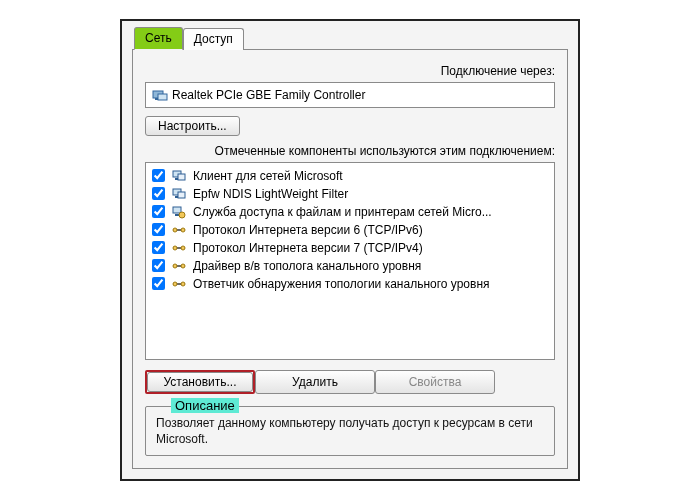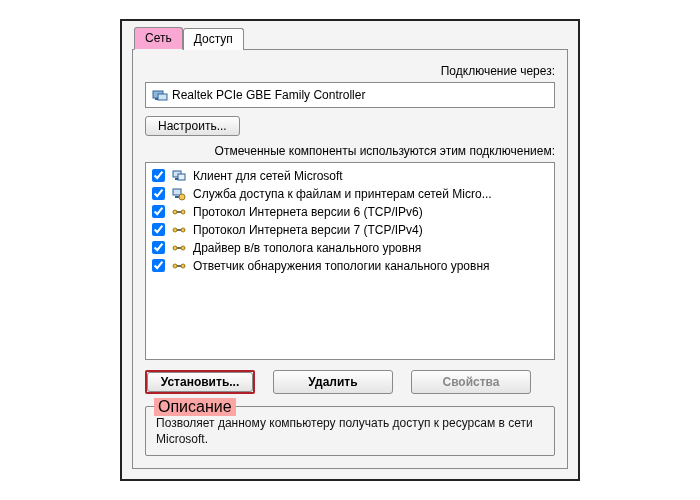--- a/index.html
+++ b/index.html
@@ -35,21 +35,21 @@
     border: 1px solid #8a8a8a;
     border-bottom: none;
     border-top-left-radius: 3px;
     border-top-right-radius: 3px;
     padding: 3px 10px 4px 10px;
     background: #fdfdfd;
     position: relative;
     cursor: default;
   }
   .tab.active {
-    background: #f9a8d4;
+    background: #84cc16;
     border-bottom: 1px solid #f4f4f4;
     z-index: 3;
   }
   .panel {
     border: 1px solid #8a8a8a;
     background: #f4f4f4;
     padding: 10px 12px 12px 12px;
   }
   .section-label {
     margin: 4px 0 4px 0;
@@ -96,47 +96,45 @@
     padding: 1px 4px;
     white-space: nowrap;
     overflow: hidden;
   }
   .list-item input[type=checkbox]{
     width:13px;height:13px;margin:0;
   }
   .comp-icon { width:16px; height:16px; display:inline-flex; align-items:center; justify-content:center; }
   .btn-row {
     display: flex;
-    gap: 18px;
     margin-top: 10px;
     justify-content: flex-start;
-    font-weight: bold;
   }
   .btn-row .btn { flex:1; min-width:0; max-width:120px; }
   .install-highlight {
     display:inline-block;
     border: 2px solid #b02028;
     border-radius: 2px;
     padding: 0;
   }
   .install-highlight .btn { min-width:106px; }
   .group {
     border: 1px solid #8a8a8a;
     border-radius: 2px;
     margin-top: 12px;
     padding: 8px 10px;
     position: relative;
   }
   .group-legend {
     position: absolute;
     top: -9px;
-    left: 8px;
-    background: #fca5a5;
+    left: 25px;
+    background: #5eead4;
     padding: 0 4px;
-    font-size: 16px;
+    font-size: 13px;
   }
   .desc-text { color:#111; line-height:1.35; }
 </style>
 </head>
 <body>
 
 <div class="outer-frame">
 
   <div class="tabbar">
     <div class="tab active">
@@ -174,20 +172,31 @@
         <div class="list-item">
           <input type="checkbox" checked="" style="">
           <span class="comp-icon">
             <svg width="16" height="16">
               <rect x="2" y="3" width="8" height="6" fill="#cfe4f3" stroke="#2f5f93"></rect>
               <rect x="4" y="10" width="4" height="2" fill="#2f5f93"></rect>
               <rect x="7" y="6" width="7" height="6" fill="#e8f1fa" stroke="#2f5f93"></rect>
             </svg>
           </span>
           <span>Клиент для сетей Microsoft</span>
+        </div>
+        <div class="list-item">
+          <input type="checkbox" checked="" style="">
+          <span class="comp-icon">
+            <svg width="16" height="16">
+              <rect x="2" y="3" width="8" height="6" fill="#cfe4f3" stroke="#2f5f93"></rect>
+              <rect x="4" y="10" width="4" height="2" fill="#2f5f93"></rect>
+              <rect x="7" y="6" width="7" height="6" fill="#e8f1fa" stroke="#2f5f93"></rect>
+            </svg>
+          </span>
+          <span>Epfw NDIS LightWeight Filter</span>
         </div>
         <div class="list-item">
           <input type="checkbox" checked="" style="">
           <span class="comp-icon">
             <svg width="16" height="16">
               <rect x="2" y="3" width="8" height="6" fill="#cfe4f3" stroke="#2f5f93"></rect>
               <rect x="4" y="10" width="4" height="2" fill="#2f5f93"></rect>
               <circle cx="11" cy="11" r="3" fill="#f2c85a" stroke="#9e7a12"></circle>
             </svg>
           </span>

